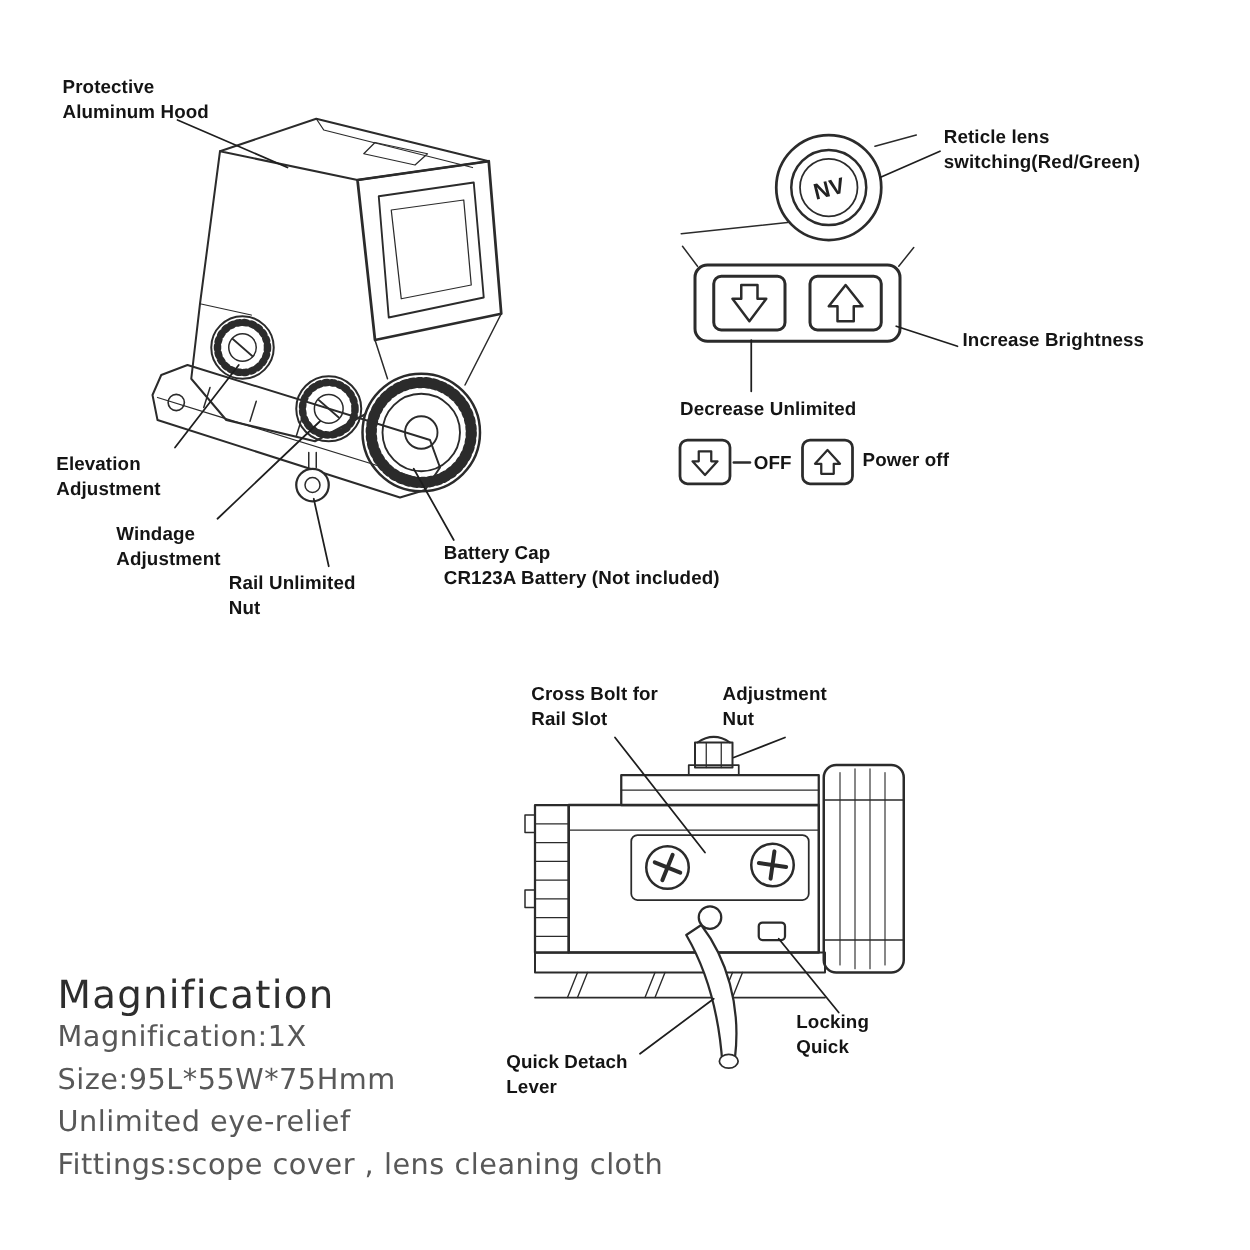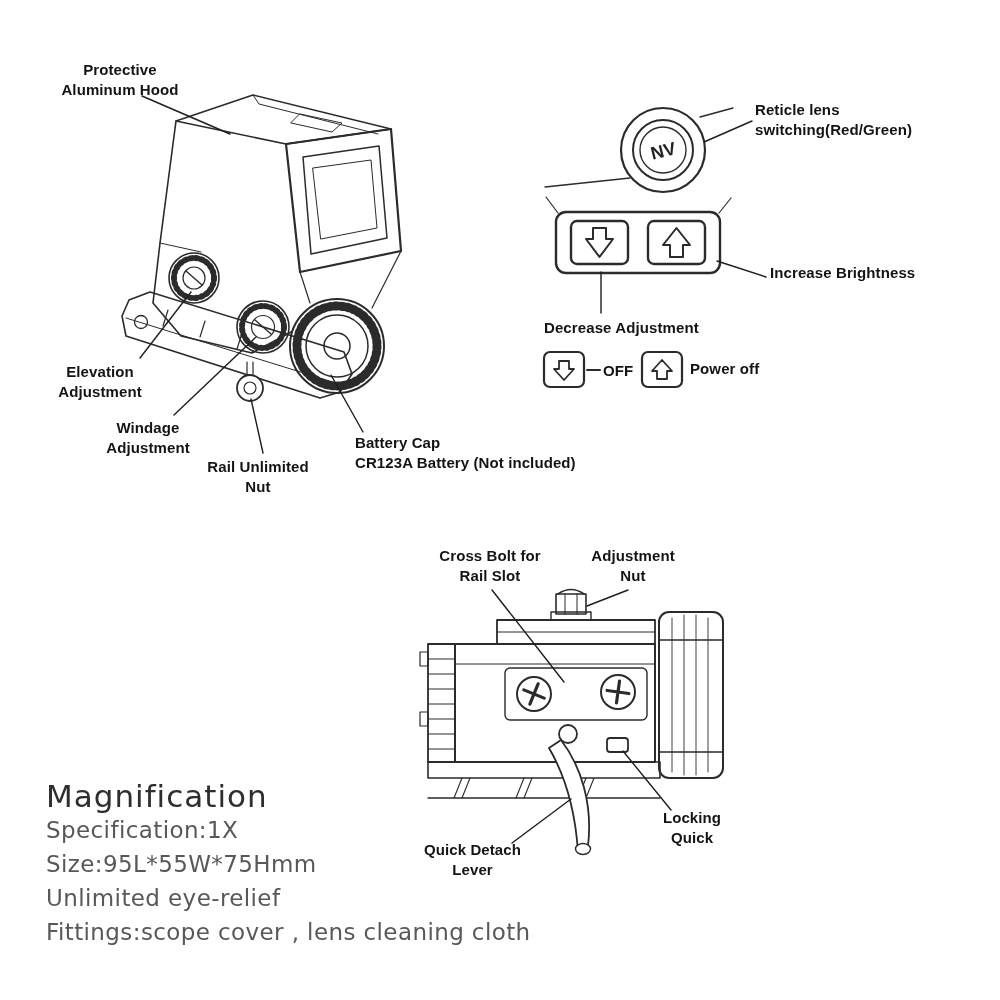--- a/index.html
+++ b/index.html
@@ -7,21 +7,21 @@
   body { font-family:"Liberation Sans", sans-serif; }
   .canvas {
     position:relative; width:1000px; height:1000px;
     background:#ffffff; overflow:hidden;
   }
   svg.art { position:absolute; left:0; top:0; }
   .label {
     position:absolute; font-weight:bold; font-size:15px; line-height:1.32;
     color:#141414; white-space:pre-line; letter-spacing:0.1px;
   }
-  .label.center { text-align:center; }
+  .label.center { }
   .spec-title {
     position:absolute; left:46px; top:778px;
     font-family:"DejaVu Sans", sans-serif;
     font-size:31px; color:#2e2e2e; letter-spacing:1px; font-weight:400;
   }
   .spec-line {
     position:absolute; left:46px;
     font-family:"DejaVu Sans", sans-serif;
     font-size:23px; color:#585858; letter-spacing:0.4px;
   }
@@ -186,21 +186,21 @@
   </svg>
 
   <div class="label center" style="left:50px; top:60px; width:140px">Protective
 Aluminum Hood</div>
 
   <div class="label" style="left:755px; top:100px; width:210px">Reticle lens
 switching(Red/Green)</div>
 
   <div class="label" style="left:770px; top:263px; width:200px">Increase Brightness</div>
 
-  <div class="label" style="left:544px; top:318px; width:210px">Decrease Adjustment</div>
+  <div class="label" style="left:544px; top:318px; width:210px">Decrease Unlimited</div>
 
   <div class="label" style="left:603px; top:361px; width:50px">OFF</div>
 
   <div class="label" style="left:690px; top:359px; width:110px">Power off</div>
 
   <div class="label center" style="left:45px; top:362px; width:110px">Elevation
 Adjustment</div>
 
   <div class="label center" style="left:93px; top:418px; width:110px">Windage
 Adjustment</div>
@@ -217,18 +217,18 @@
   <div class="label center" style="left:578px; top:546px; width:110px">Adjustment
 Nut</div>
 
   <div class="label center" style="left:405px; top:840px; width:135px">Quick Detach
 Lever</div>
 
   <div class="label center" style="left:637px; top:808px; width:110px">Locking
 Quick</div>
 
   <div class="spec-title">Magnification</div>
-  <div class="spec-line l0">Specification:1X</div>
+  <div class="spec-line l0">Magnification:1X</div>
   <div class="spec-line l1">Size:95L*55W*75Hmm</div>
   <div class="spec-line l3">Fittings:scope cover , lens cleaning cloth</div>
   <div class="spec-line l2">Unlimited eye-relief</div>
 
 </div>
 
 </body></html>

